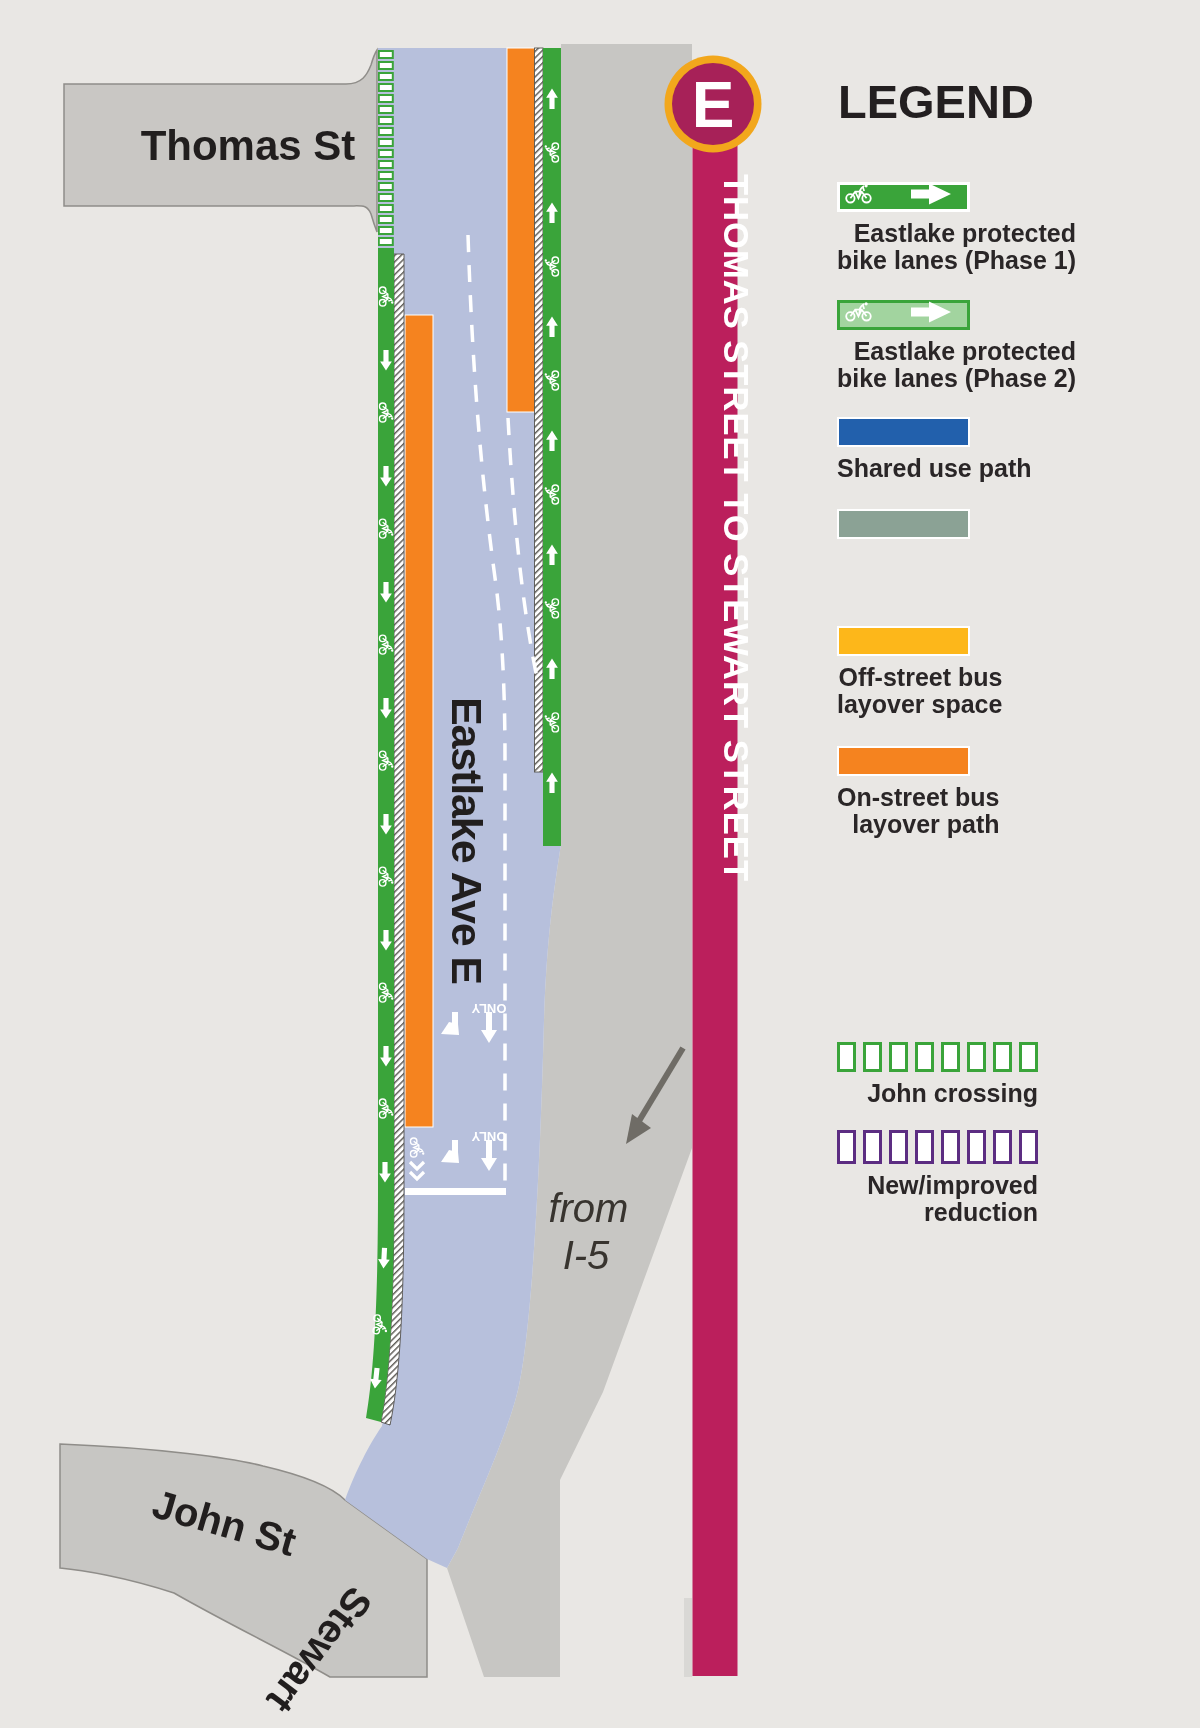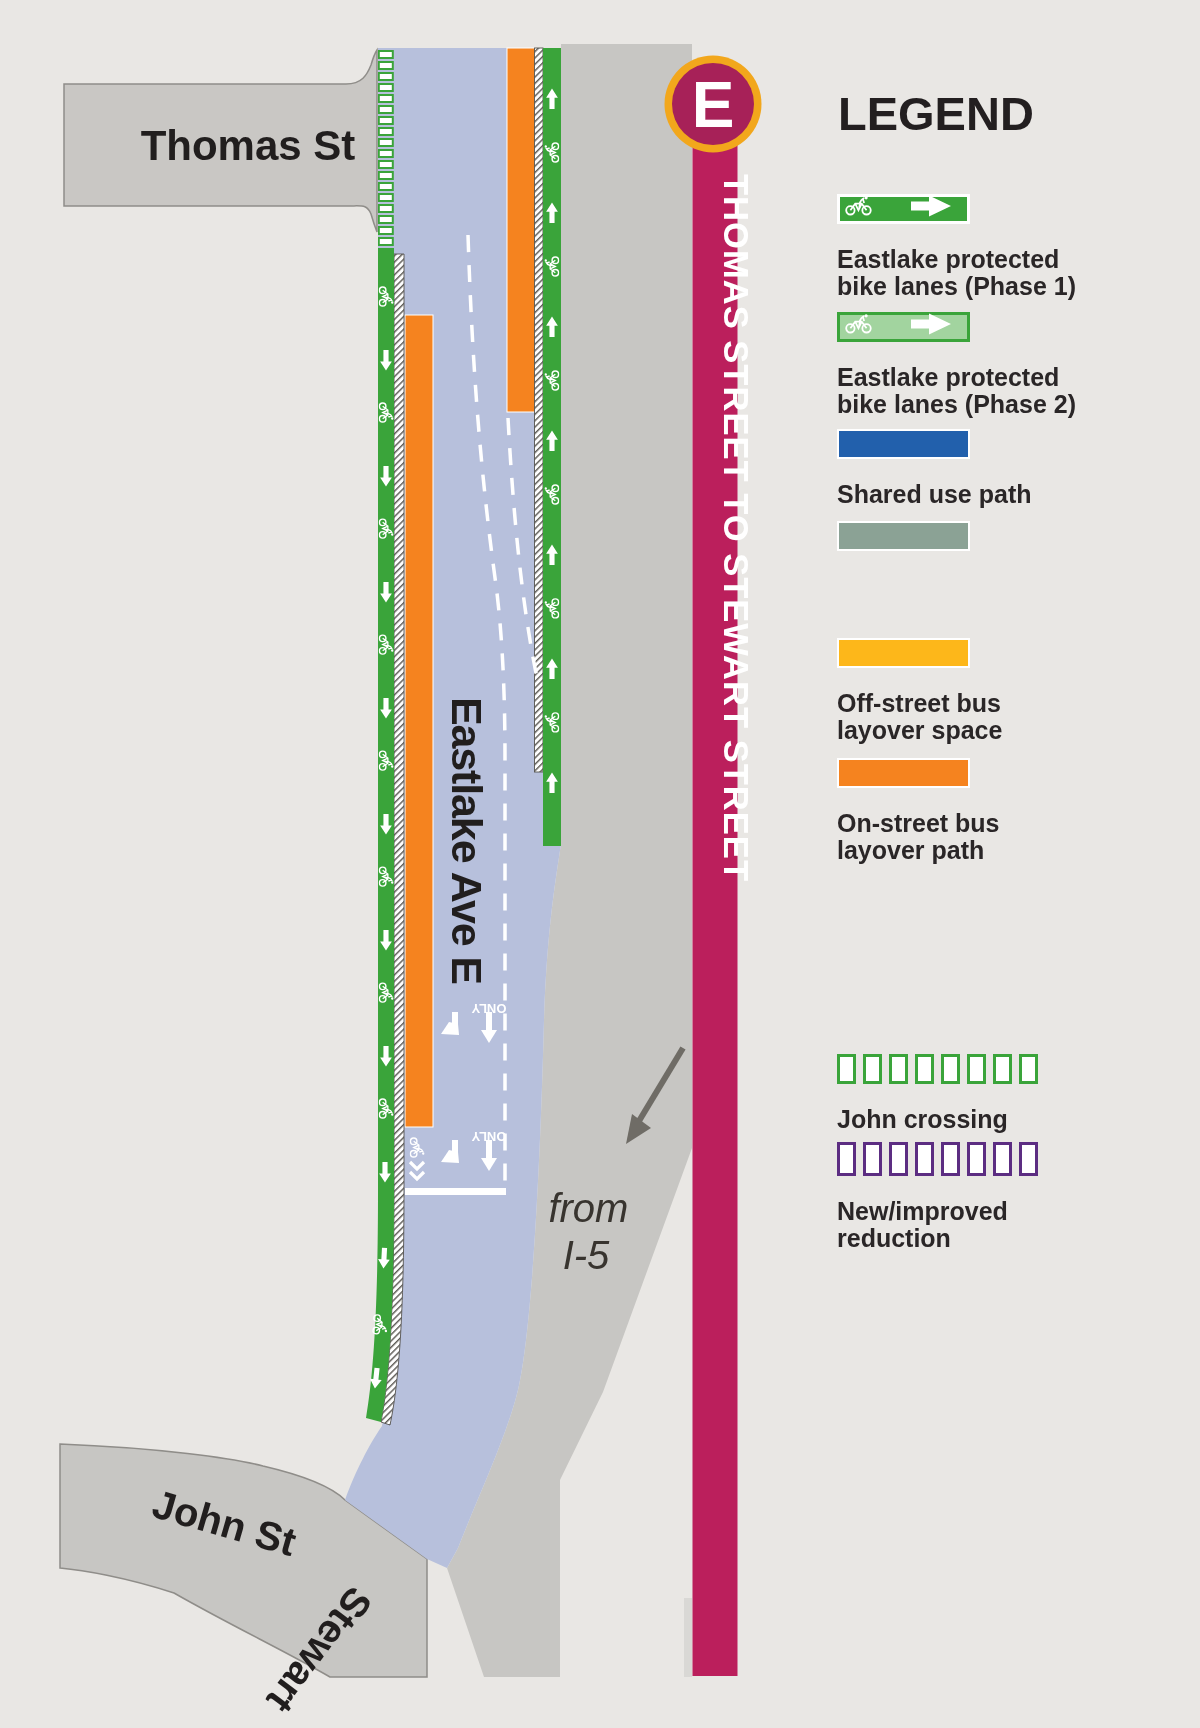--- a/index.html
+++ b/index.html
@@ -1,33 +1,33 @@
 <!DOCTYPE html>
 <html><head>
 <meta charset="utf-8">
 <style>
   html,body{margin:0;padding:0;background:#d4d2cf;}
   .stage{position:relative;width:1200px;height:1728px;background:#e9e7e4;overflow:hidden;
          font-family:"Liberation Sans", sans-serif;}
   .stage svg{position:absolute;left:0;top:0;}
   
-  .legend{position:absolute;left:837px;top:16px;width:350px;height:1403px;}
+  .legend{position:absolute;left:837px;top:4px;width:350px;height:1403px;text-align:right;}
   .legend-title{position:absolute;top:70px;left:1px;font-size:47px;font-weight:bold;
                 color:#231f20;letter-spacing:0;}
   .li{position:absolute;left:0;}
   .swatch{width:127px;height:24px;border:3px solid #fff;}
   .swatch.ph2{border-color:#3aa43a;background:#a2d49f;}
   .swatch svg{display:block;}
   .sw-solid{width:129px;height:26px;border:2px solid #fff;}
   .dash-row{display:flex;gap:7px;}
   .dash{width:13px;height:24px;background:#fff;border:3px solid #3aa43a;}
   .dash.purple{border-color:#5c2d82;height:28px;}
   .dash-fill-row{display:flex;gap:6px;background:#fff;padding:3px;width:max-content;}
   .dash-fill{width:17px;height:29px;background:#d8222f;}
-  .legend-label{margin-top:22px;font-size:25px;line-height:27px;font-weight:bold;
+  .legend-label{margin-top:8px;font-size:25px;line-height:27px;font-weight:bold;
                 color:#2a2627;white-space:pre-line;}
 </style>
 </head>
 <body>
 
 <div class="stage">
 
 <svg width="1200" height="1728" viewBox="0 0 1200 1728">
   <defs>
     <pattern id="hatch" width="4.5" height="4.5" patternUnits="userSpaceOnUse" patternTransform="rotate(45)">

